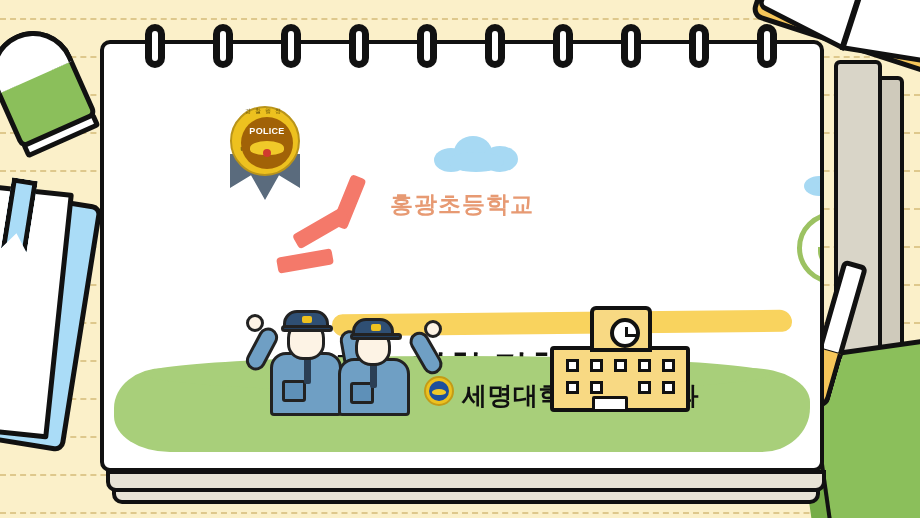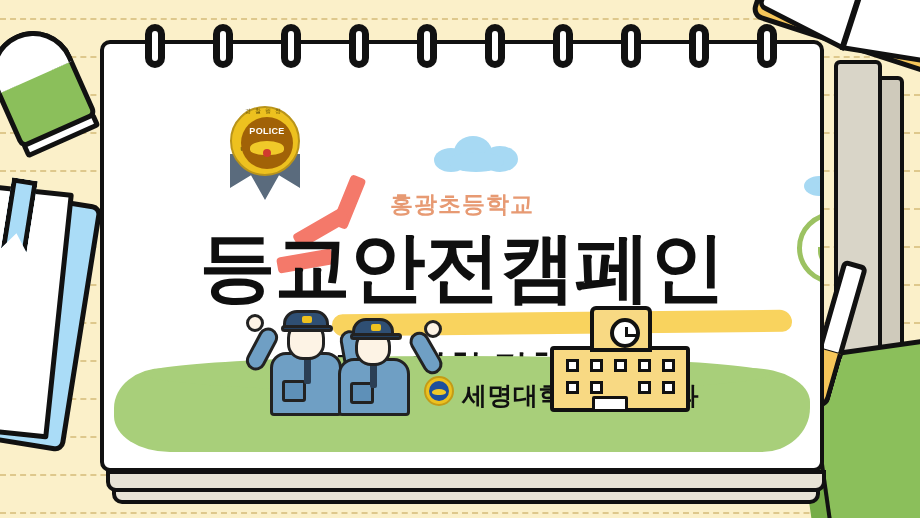--- a/index.html
+++ b/index.html
@@ -396,21 +396,20 @@
         <div class="uni">SEMYUNG UNIVERSITY</div>
         <div class="inner">
           <div class="police">POLICE</div>
           <div class="wing"></div>
         </div>
       </div>
     </div>
 
     <div class="school-name">홍광초등학교</div>
     <div class="highlight"></div>
-    <div class="main-title">등교안전캠페인</div>
     <div class="subtitle">With 제천 경찰서</div>
 
     <div class="grass"></div>
 
     <div class="officers">
 
       <div class="ofc" style="left:4px;width:96px;height:120px;">
         <div class="arm" style="left:-8px;bottom:44px;transform:rotate(28deg);"></div>
         <div class="fist" style="left:-14px;bottom:84px;"></div>
         <div class="arm" style="right:-6px;bottom:40px;transform:rotate(-10deg);"></div>

